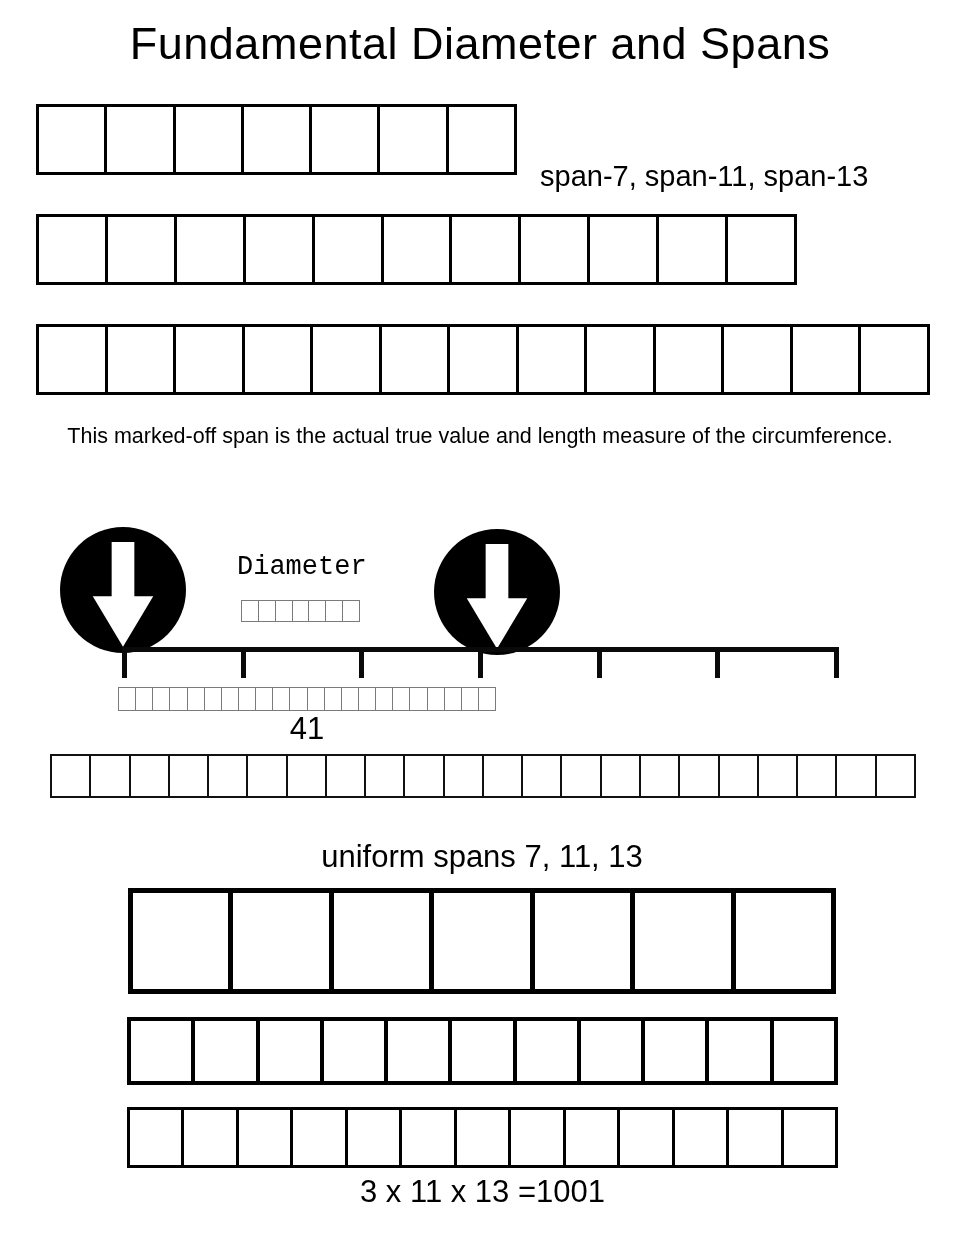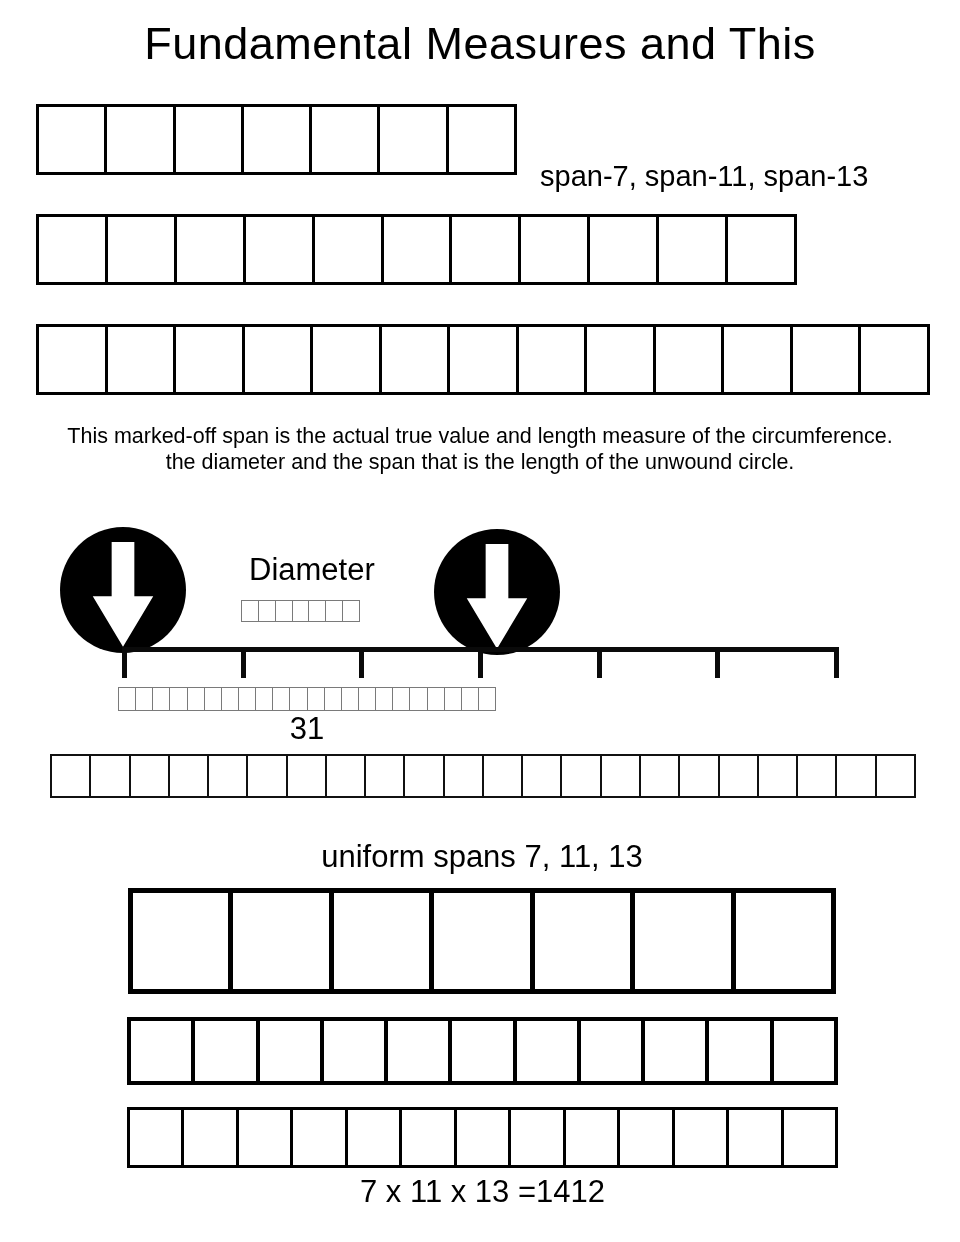--- a/index.html
+++ b/index.html
@@ -33,21 +33,21 @@
   .row11-top{left:36px;top:214px;width:761px;height:71px;}
   .row13-top{left:36px;top:324px;width:894px;height:71px;}
   .spanlabel{left:540px;top:144px;width:400px;font-size:29px;margin-top:16px;}
 
   .paragraph{top:424px;left:0;width:960px;text-align:center;font-size:21.5px;line-height:25.5px;}
 
   .circle{width:126px;height:126px;border-radius:50%;background:#000;}
   .circle svg{display:block;width:126px;height:126px;}
   .circle-left{left:60px;top:527px;}
   .circle-right{left:434px;top:529px;}
-  .diameter-label{left:249px;top:552px;font-size:31px;}
+  .diameter-label{left:237px;top:552px;font-size:27px;font-family:Liberation Mono, monospace;}
   .diameter-strip{left:241px;top:600px;width:119px;height:22px;}
 
   .ruler-line{left:122px;top:647px;width:717px;height:5px;background:#0a0a0a;}
   .ruler-ticks{left:122px;top:647px;width:717px;height:31px;display:flex;justify-content:space-between;}
   .ruler-ticks .tick{width:5px;height:31px;background:#0a0a0a;}
 
   .circ-strip{left:118px;top:687px;width:378px;height:24px;}
   .label-22{left:118px;top:711px;width:378px;text-align:center;font-size:31px;}
   .row22{left:50px;top:754px;width:866px;height:44px;}
 
@@ -55,21 +55,21 @@
   .row7-bot{left:128px;top:888px;width:708px;height:106px;}
   .row11-bot{left:127px;top:1017px;width:711px;height:68px;}
   .row13-bot{left:127px;top:1107px;width:711px;height:61px;}
   .product-label{left:127px;top:1174px;width:711px;text-align:center;font-size:31px;}
 </style>
 </head>
 <body>
 
 <div class="page">
 
-  <div class="abs title">Fundamental Measures and This</div>
+  <div class="abs title">Fundamental Diameter and Spans</div>
 
   <div class="abs boxrow bw3 row7-top">
       <div class="cell"></div>
       <div class="cell"></div>
       <div class="cell"></div>
       <div class="cell"></div>
       <div class="cell"></div>
       <div class="cell"></div>
       <div class="cell"></div>
     </div>
@@ -98,21 +98,20 @@
       <div class="cell"></div>
       <div class="cell"></div>
       <div class="cell"></div>
       <div class="cell"></div>
       <div class="cell"></div>
       <div class="cell"></div>
     </div>
 
   <div class="abs paragraph">
     <div>This marked-off span is the actual true value and length measure of the circumference.</div>
-    <div>the diameter and the span that is the length of the unwound circle.</div>
   </div>
 
   <div class="abs circle circle-left">
     <svg viewBox="0 0 100 100">
       <polygon points="41,12 59,12 59,55 74,55 50,95 26,55 41,55" fill="#ffffff"></polygon>
     </svg>
   </div>
   <div class="abs circle circle-right">
     <svg viewBox="0 0 100 100">
       <polygon points="41,12 59,12 59,55 74,55 50,95 26,55 41,55" fill="#ffffff"></polygon>
@@ -158,21 +157,21 @@
       <div class="cell"></div>
       <div class="cell"></div>
       <div class="cell"></div>
       <div class="cell"></div>
       <div class="cell"></div>
       <div class="cell"></div>
       <div class="cell"></div>
       <div class="cell"></div>
       <div class="cell"></div>
     </div>
-  <div class="abs label-22">31</div>
+  <div class="abs label-22">41</div>
 
   <div class="abs boxrow bw2 row22">
       <div class="cell"></div>
       <div class="cell"></div>
       <div class="cell"></div>
       <div class="cell"></div>
       <div class="cell"></div>
       <div class="cell"></div>
       <div class="cell"></div>
       <div class="cell"></div>
@@ -223,15 +222,15 @@
       <div class="cell"></div>
       <div class="cell"></div>
       <div class="cell"></div>
       <div class="cell"></div>
       <div class="cell"></div>
       <div class="cell"></div>
       <div class="cell"></div>
       <div class="cell"></div>
       <div class="cell"></div>
     </div>
-  <div class="abs product-label">7 x 11 x 13 =1412</div>
+  <div class="abs product-label">3 x 11 x 13 =1001</div>
 
 </div>
 
 </body></html>

